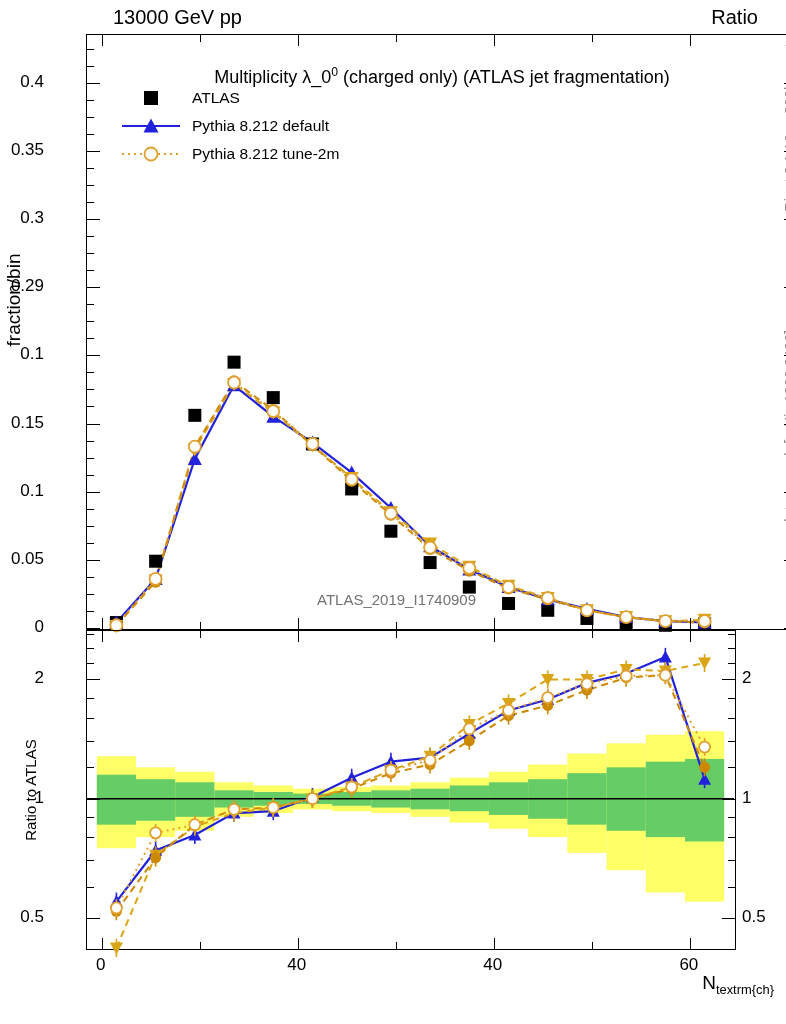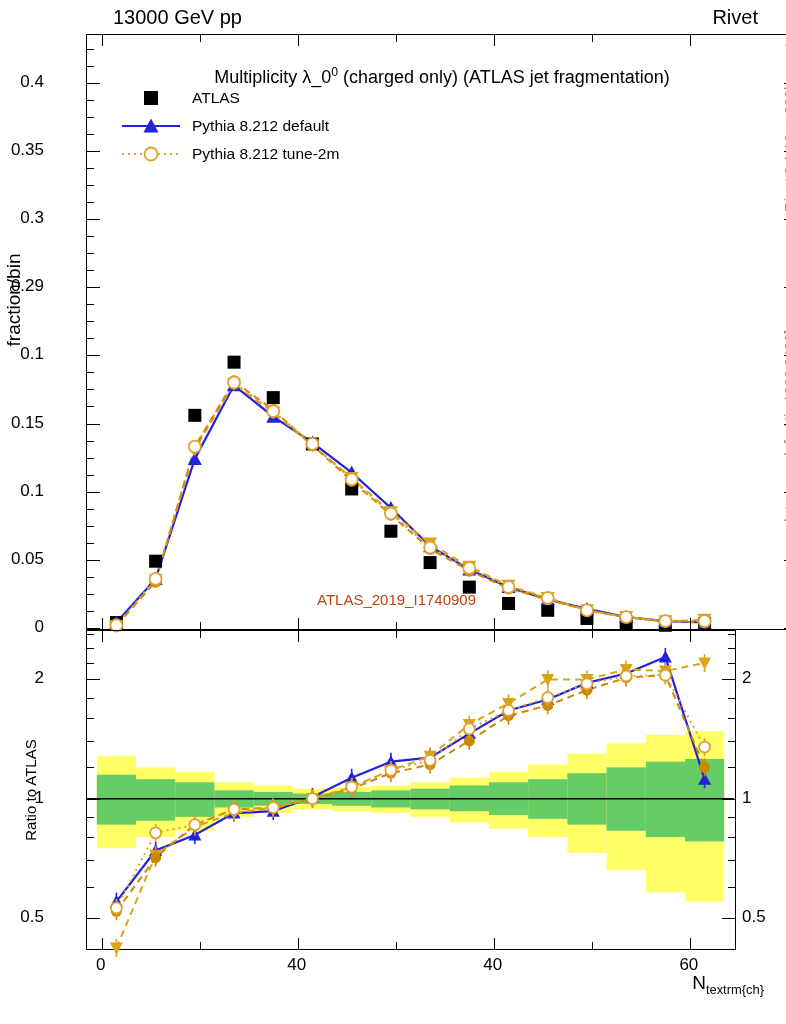--- a/index.html
+++ b/index.html
@@ -29,44 +29,44 @@
         transform:translateY(-50%);}
   .ylabR{position:absolute;left:742px;text-align:left;font-size:17px;
         transform:translateY(-50%);}
   .xlab{position:absolute;font-size:17px;transform:translateX(-50%);}
 
   .axtitle{position:absolute;font-size:19px;}
   #ytitle-main{left:14px;top:300px;transform:translate(-50%,-50%) rotate(-90deg);
                transform-origin:center center;white-space:nowrap;}
   #ytitle-ratio{left:30px;top:790px;transform:translate(-50%,-50%) rotate(-90deg);
                transform-origin:center center;white-space:nowrap;font-size:15px;}
-  #xtitle{right:22px;top:972px;font-size:19px;text-align:right;}
+  #xtitle{right:12px;top:972px;font-size:19px;text-align:right;}
 
   .plottitle{position:absolute;top:30px;left:50%;transform:translateX(-50%);
              white-space:nowrap;font-size:18px;}
   sup{font-size:0.68em;vertical-align:super;}
   sub{font-size:0.68em;vertical-align:sub;}
 
-  .watermark{position:absolute;color:#c2410c;font-size:15px;}
+  .watermark{position:absolute;color:#737373;font-size:15px;}
 
   
   #legend{position:absolute;left:120px;top:84px;font-size:15.5px;}
   .lgrow{height:28px;display:flex;align-items:center;}
   .lgmark{width:62px;height:22px;position:relative;margin-right:10px;}
   .lgtext{white-space:nowrap;}
 
   svg{position:absolute;left:0;top:0;overflow:visible;}
 </style>
 </head>
 <body>
 
 <div class="page">
 
   <div class="hdr left">13000 GeV pp</div>
-  <div class="hdr right">Rivet</div>
+  <div class="hdr right">Ratio</div>
 
   <div class="rside" id="side-top" style="right:4px;top:36px;">Rivet 3.1.10, ≥ 300k events</div>
   <div class="rside" id="side-mid" style="right:4px;top:330px;">mcplots.cern.ch [arXiv:1306.3436]</div>
 
   <div id="mainplot">
     <div class="plottitle">
       <span>Multiplicity λ_0</span><sup>0</sup><span> (charged only) (ATLAS jet fragmentation)</span>
     </div>
     <div class="watermark" style="left:230px;top:556px;">ATLAS_2019_I1740909</div>
     <svg id="main-svg" width="647" height="593" viewBox="0 0 647 593">

